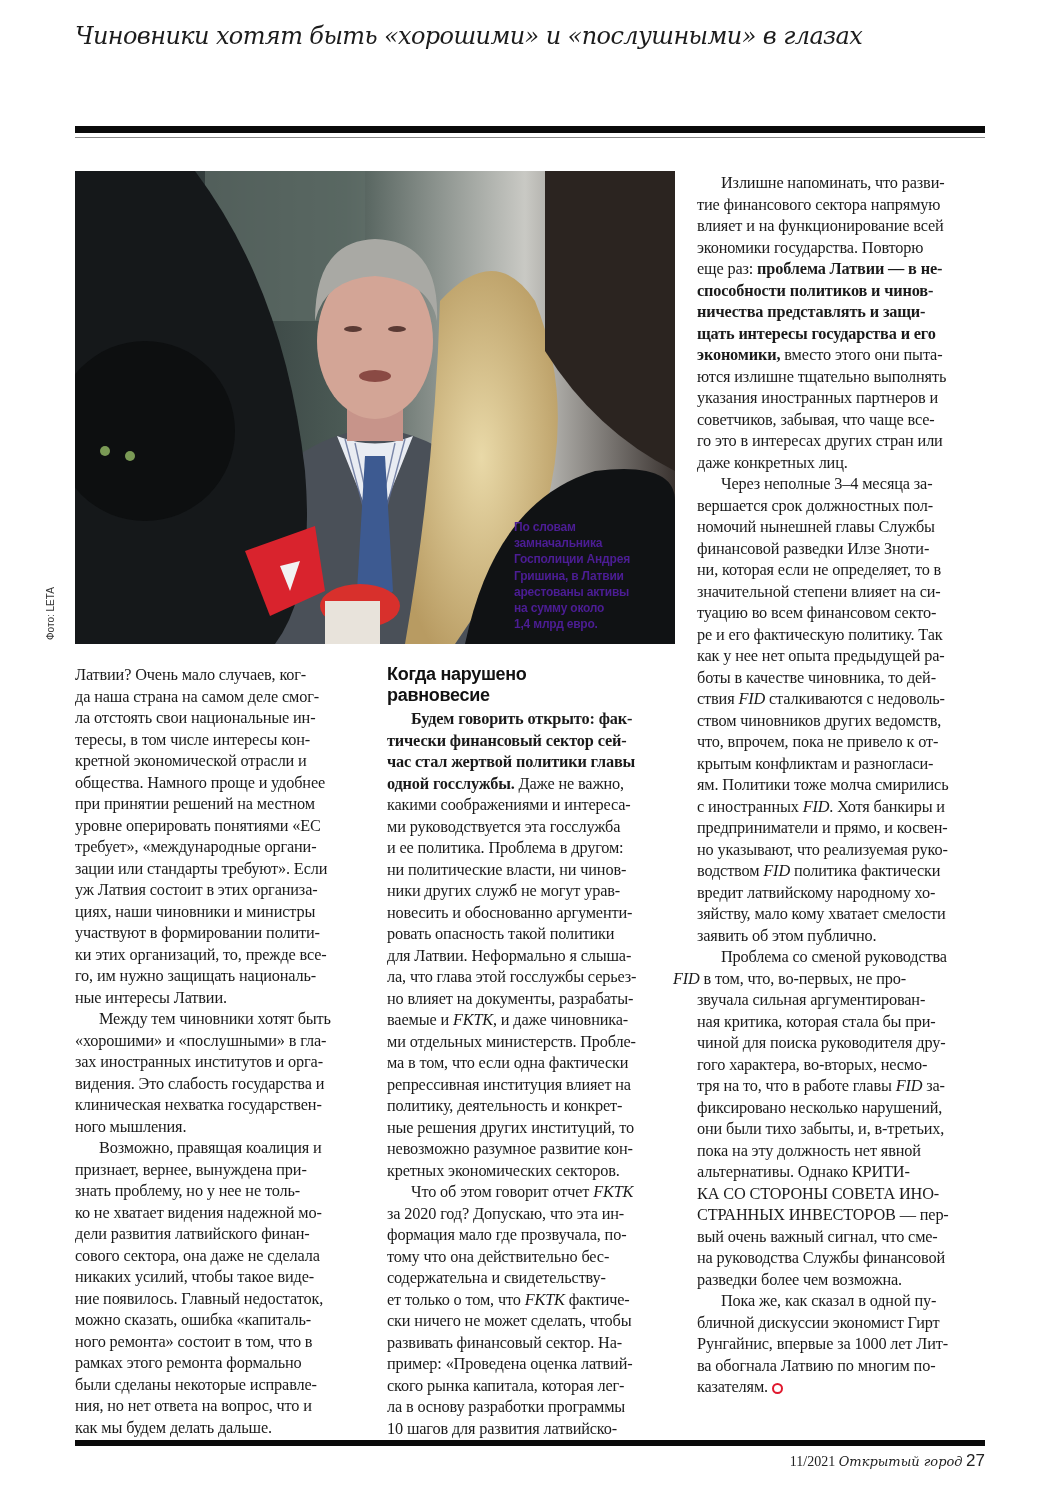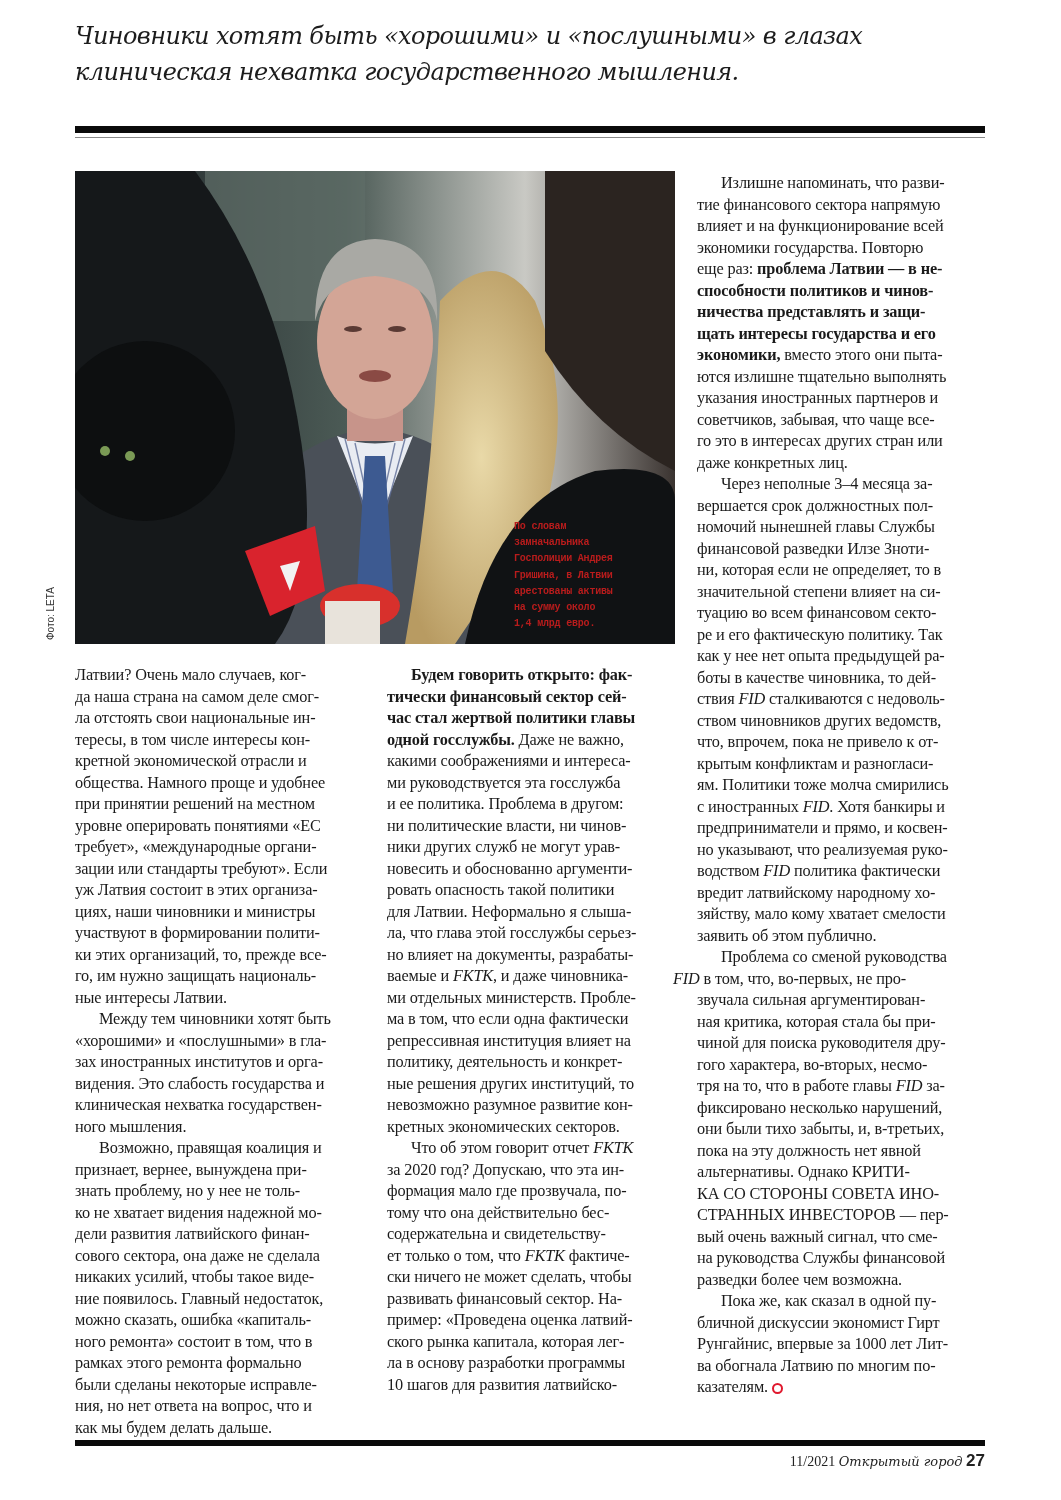--- a/index.html
+++ b/index.html
@@ -4,46 +4,45 @@
   <style>
     html, body { margin: 0; padding: 0; background: #ffffff; }
     body { width: 1061px; height: 1500px; position: relative; overflow: hidden; color: #1a1a1a; font-family: "Liberation Serif", serif; }
 
     .lead-quote { position: absolute; left: 75px; top: 18px; width: 910px; font-family: "DejaVu Serif", serif; font-style: italic; font-size: 24px; line-height: 36px; letter-spacing: -0.6px; color: #1c1c1c; }
     .rule-thick { position: absolute; left: 75px; top: 126px; width: 910px; height: 7px; background: #0a0a0a; }
     .rule-thin { position: absolute; left: 75px; top: 137px; width: 910px; height: 1px; background: #888; }
 
     .photo { position: absolute; left: 75px; top: 171px; width: 600px; height: 473px; overflow: hidden; background: #2a2f33; }
     .photo svg { display: block; width: 100%; height: 100%; }
-    .caption { position: absolute; left: 514px; top: 519px; width: 160px; font-family: Liberation Mono, monospace; font-weight: bold; font-size: 10px; line-height: 16.2px; color: #b91c1c; letter-spacing: -0.2px; }
+    .caption { position: absolute; left: 514px; top: 519px; width: 160px; font-family: Liberation Sans, sans-serif; font-weight: bold; font-size: 12px; line-height: 16.2px; color: #4c1d95; letter-spacing: -0.2px; }
     .photo-credit { position: absolute; left: 45px; top: 640px; transform: rotate(-90deg); transform-origin: left top; font-family: "Liberation Sans", sans-serif; font-size: 10px; color: #333; white-space: nowrap; }
 
     .col { position: absolute; font-size: 16.3px; line-height: 21.5px; letter-spacing: -0.15px; text-align: left; }
     .col p { margin: 0; text-indent: 24px; }
     .col p.noindent { text-indent: 0; }
     .col1 { left: 75px; top: 664px; width: 295px; }
     .col2 { left: 387px; top: 664px; width: 280px; }
     .col3 { left: 697px; top: 172px; width: 290px; }
     .col .line { display: block; white-space: nowrap; }
     .subhead { font-family: "Liberation Sans", sans-serif; font-weight: bold; font-size: 18px; line-height: 21px; margin: 0 0 2px 0; color: #111; letter-spacing: -0.3px; }
     .b { font-weight: bold; }
     .i { font-style: italic; }
     .end-mark { display: inline-block; width: 7px; height: 7px; border: 2.5px solid #e0182d; border-radius: 50%; vertical-align: middle; margin-left: 4px; }
 
     .rule-footer { position: absolute; left: 75px; top: 1440px; width: 910px; height: 6px; background: #0a0a0a; }
     .footer { position: absolute; right: 76px; top: 1451px; font-size: 14px; color: #222; white-space: nowrap; }
     .footer .mag { font-style: italic; font-family: "DejaVu Serif", serif; font-size: 13px; }
-    .footer .pg { font-family: "Liberation Sans", sans-serif; font-weight: bold; font-size: 17px; }
+    .footer .pg { font-family: "Liberation Sans", sans-serif; font-weight: normal; font-size: 17px; }
   </style>
 </head>
 <body>
 
 <div class="lead-quote">
   <span class="line" style="display:block">Чиновники хотят быть «хорошими» и «послушными» в глазах</span>
-  <span class="line" style="display:block">клиническая нехватка государственного мышления.</span>
 </div>
 <div class="rule-thick"></div>
 <div class="rule-thin"></div>
 
 <div class="photo">
   <svg viewBox="0 0 600 473" preserveAspectRatio="none">
     <defs>
       <linearGradient id="bg" x1="0" y1="0" x2="1" y2="0">
         <stop offset="0" stop-color="#1d2226"></stop>
         <stop offset="0.45" stop-color="#4b5a55"></stop>
@@ -145,20 +144,24 @@
       <span class="line">можно сказать, ошибка «капиталь-</span>
       <span class="line">ного ремонта» состоит в том, что в</span>
       <span class="line">рамках этого ремонта формально</span>
       <span class="line">были сделаны некоторые исправле-</span>
       <span class="line">ния, но нет ответа на вопрос, что и</span>
       <span class="line">как мы будем делать дальше.</span>
     </p>
 </div>
 
 <div class="col col2">
+  <div class="subhead">
+    <span style="display:block">Когда нарушено</span>
+    <span style="display:block">равновесие</span>
+  </div>
   <p style="text-indent: 0px;">
     <span class="line b" style="padding-left: 24px;">Будем говорить открыто: фак-</span>
     <span class="line b">тически финансовый сектор сей-</span>
     <span class="line b">час стал жертвой политики главы</span>
     <span class="line"><span class="b">одной госслужбы.</span><span> Даже не важно,</span></span>
     <span style="display: contents;"><span class="line">какими соображениями и интереса-</span><span class="line">ми руководствуется эта госслужба</span><span class="line">и ее политика. Проблема в другом:</span><span class="line">ни политические власти, ни чинов-</span><span class="line">ники других служб не могут урав-</span><span class="line">новесить и обоснованно аргументи-</span><span class="line">ровать опасность такой политики</span><span class="line">для Латвии. Неформально я слыша-</span><span class="line">ла, что глава этой госслужбы серьез-</span><span class="line">но влияет на документы, разрабаты-</span></span>
     <span class="line"><span>ваемые и </span><span class="i">FKTK</span><span>, и даже чиновника-</span></span>
     <span style="display: contents;"><span class="line">ми отдельных министерств. Пробле-</span><span class="line">ма в том, что если одна фактически</span><span class="line">репрессивная институция влияет на</span><span class="line">политику, деятельность и конкрет-</span><span class="line">ные решения других институций, то</span><span class="line">невозможно разумное развитие кон-</span><span class="line">кретных экономических секторов.</span></span>
   </p>
   <p style="text-indent: 0px;">

